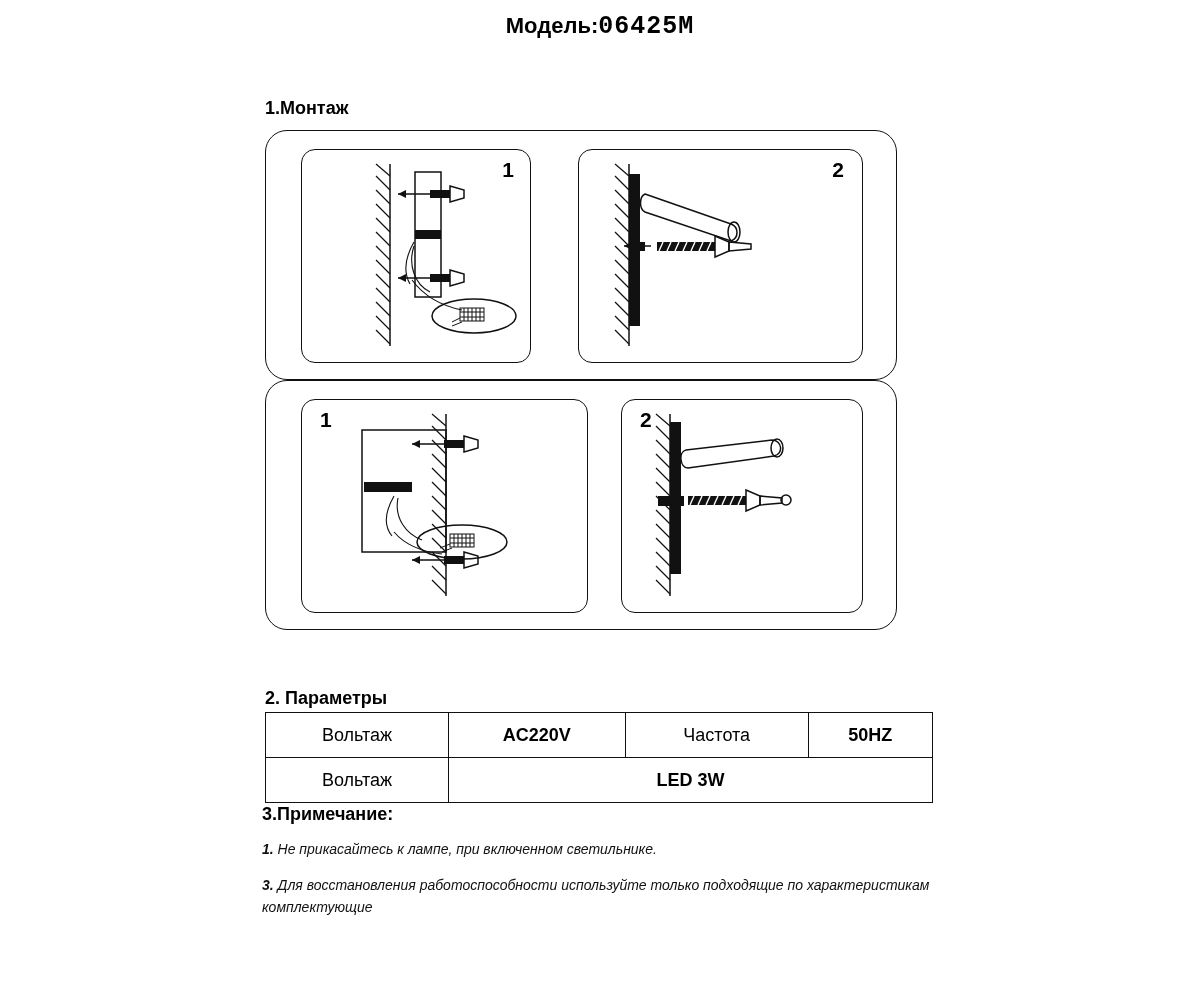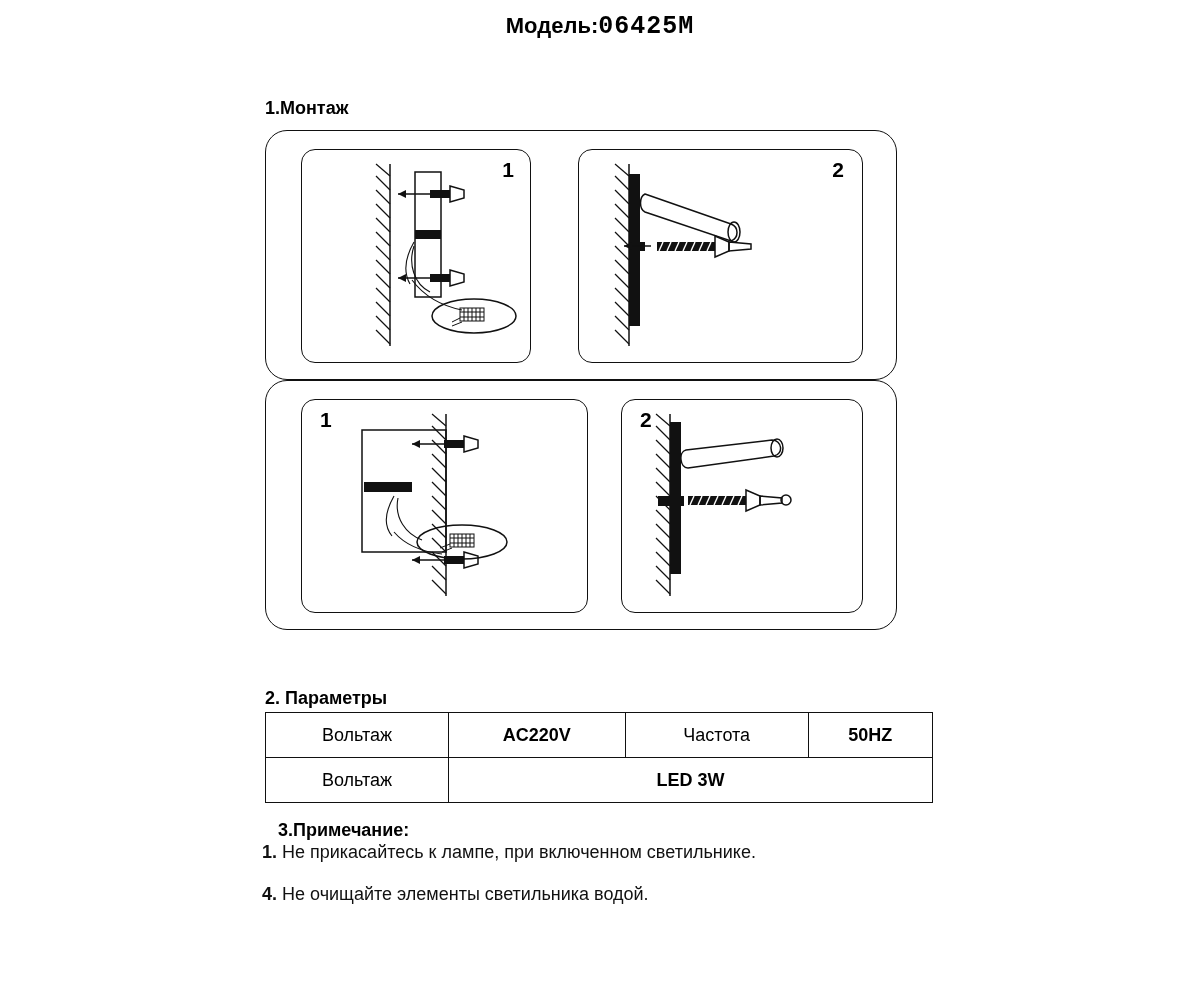--- a/index.html
+++ b/index.html
@@ -46,21 +46,21 @@
   }
 
   
   .section-heading {
     position: absolute;
     font-size: 18px;
     font-weight: bold;
   }
   #h-install { left: 265px; top: 86px; }
   #h-params  { left: 265px; top: 676px; }
-  #h-notes   { left: 278px; top: 792px; margin-top: 16px; }
+  #h-notes   { left: 262px; top: 792px; }
 
   
   .panel {
     position: absolute;
     border: 1.6px solid #111;
     border-radius: 22px;
     background: #fff;
   }
   #panel-top    { left: 265px; top: 118px;  width: 630px; height: 248px; }
   #panel-bottom { left: 265px; top: 368px;  width: 630px; height: 248px; }
@@ -103,24 +103,25 @@
   .cell-power { font-weight: bold; font-size: 21px; text-align: center; margin-left: 16px; }
 
   
   .notes {
     position: absolute;
     left: 262px;
     top: 826px;
     width: 690px;
   }
   .note {
-    font-size: 18px;
+    font-size: 14px;
     line-height: 1.62;
     margin-bottom: 13px;
     color: #111;
+    font-style: italic;
   }
   .note b { font-weight: bold; }
 </style>
 </head>
 <body>
 
 <div class="page">
 
   <div class="model-line">
     <span class="model-label">Модель:</span><span class="model-value">06425M</span>
@@ -368,17 +369,17 @@
     </tbody>
   </table>
 
   <div class="section-heading" id="h-notes">3.Примечание:</div>
 
   <div class="notes">
     <div class="note">
       <b>1.</b><span> Не прикасайтесь к лампе, при включенном светильнике.</span>
     </div>
     <div class="note">
-      <b>4.</b><span> Не очищайте элементы светильника водой.</span>
+      <b>3.</b><span> Для восстановления работоспособности используйте только подходящие по характеристикам комплектующие</span>
     </div>
   </div>
 
 </div>
 
 </body></html>

